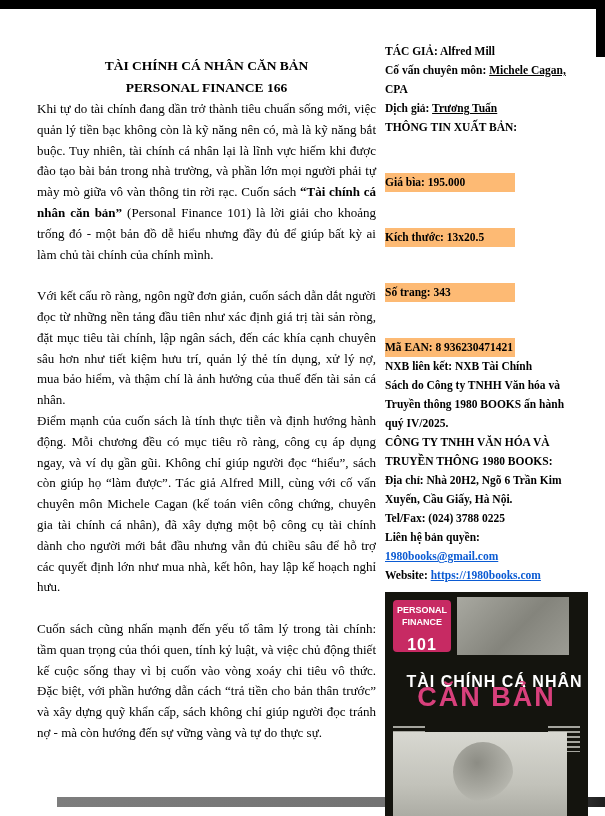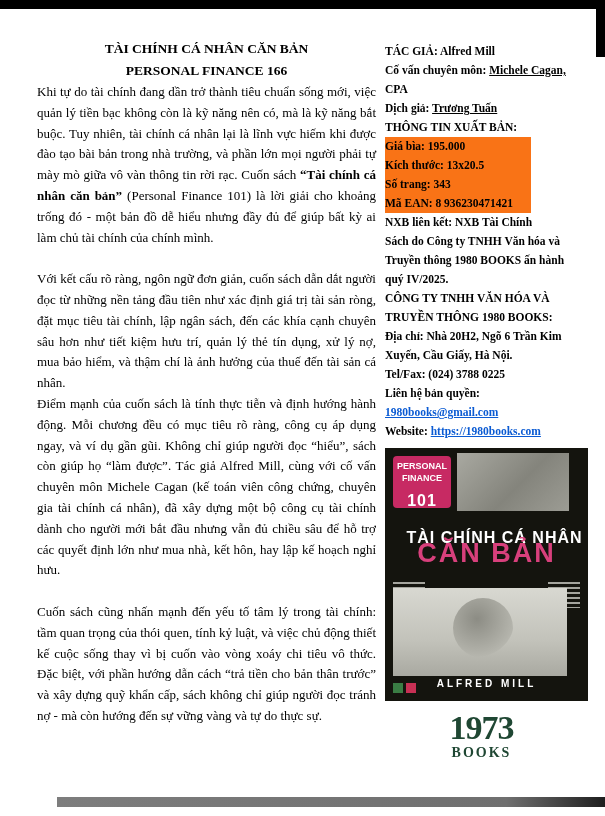--- a/index.html
+++ b/index.html
@@ -7,31 +7,31 @@
     position:relative; width:605px; height:816px; background:#ffffff;
     font-family:"Liberation Serif", serif; color:#000; overflow:hidden;
   }
   
   .art-top    { position:absolute; top:0; left:0; width:605px; height:9px; background:#000; }
   .art-right  { position:absolute; top:0; right:0; width:9px; height:57px; background:#000; }
   .art-bottom { position:absolute; top:797px; left:57px; width:548px; height:10px;
                 background:linear-gradient(to right,#7d7d7d 0%,#6f6f6f 82%,#1e1e1e 100%); }
 
   
-  .left-col { position:absolute; left:37px; top:38px; width:339px; }
+  .left-col { position:absolute; left:37px; top:55px; width:339px; }
   .doc-title { text-align:center; font-weight:bold; font-size:13.5px; line-height:22px; }
   .left-col p { margin:0; text-align:justify; font-size:13px; line-height:20.8px; }
   .left-col p.sp { margin-bottom:20.8px; }
   .body-start { margin-top:5px; }
 
   
   .right-col { position:absolute; left:385px; top:42px; width:193px;
                font-weight:bold; font-size:11.5px; line-height:19px; }
   .info-line { white-space:normal; }
-  .hl { background:#f97316; display:inline-block; width:146px; }
+  .hl { background:#fdba74; display:inline-block; width:130px;margin-top:36px; }
   .uline { text-decoration:underline; }
   .link { color:#0b5bd3; text-decoration:underline; cursor:pointer; font-weight:bold; }
 
   
   .cover { position:relative; width:190px; height:253px; background:#14140e;
            margin-top:7px; overflow:hidden; font-family:"Liberation Sans", sans-serif;padding-left:13px; }
   .cover-badge { position:absolute; left:8px; top:8px; width:58px; height:52px;
                  background:#c72a63; border-radius:4px; color:#fff; text-align:center;
                  font-weight:bold; font-size:9px; line-height:12px; padding-top:4px; box-sizing:border-box; }
   .cover-badge .badge-num { display:block; font-size:16px; line-height:17px; letter-spacing:1px;margin-top:8px; }

